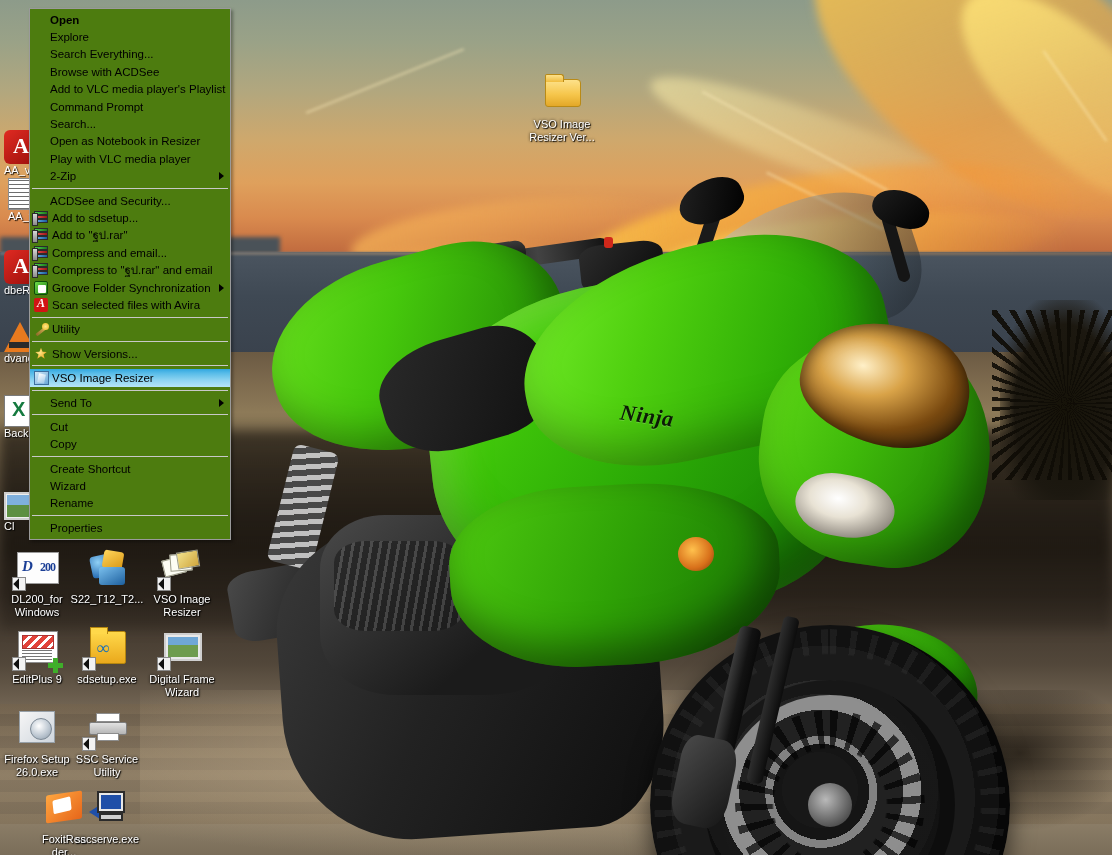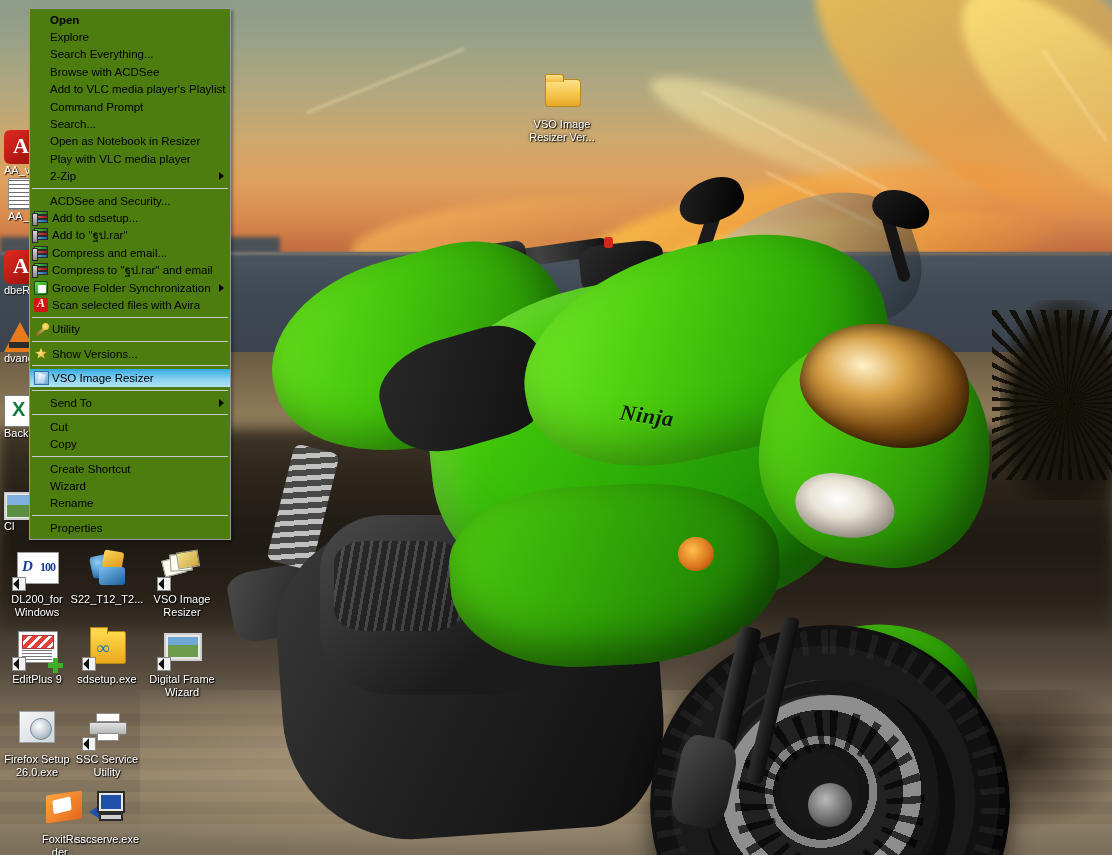--- a/index.html
+++ b/index.html
@@ -554,21 +554,21 @@
     <div class="dicon" style="left: 525px; top: 70px;">
       <div class="glyph">
         <div class="folder-art"></div>
       </div>
       <div class="lbl">VSO Image<br>Resizer Ver...</div>
     </div>
     <div class="dicon" style="left: 0px; top: 545px;">
       <div class="glyph">
         <div class="dl200">
           <span>D</span>
-          <span style="left:22px;top:7px;font-size:12px;color:#1b3f96;font-style:normal">100</span>
+          <span style="left:22px;top:7px;font-size:12px;color:#1b3f96;font-style:normal">200</span>
         </div>
         <div class="shortcut-arrow"></div>
       </div>
       <div class="lbl">DL200_for<br>Windows</div>
     </div>
     <div class="dicon" style="left: 70px; top: 545px;">
       <div class="glyph">
         <div class="s22">
           <div class="b1"></div>
           <div class="b2"></div>

